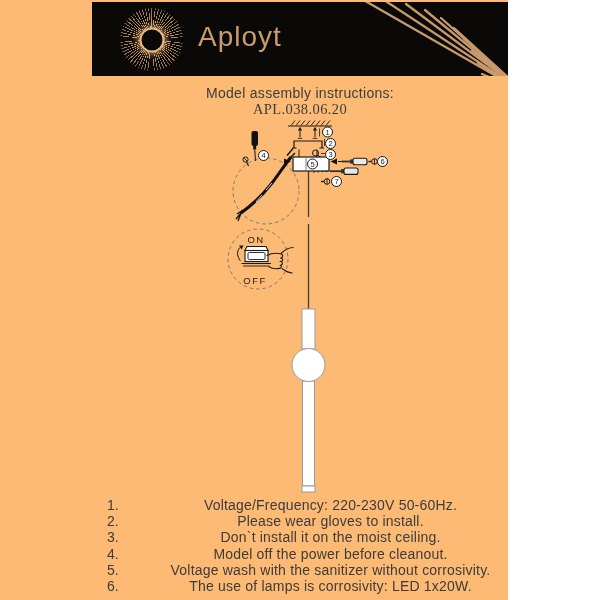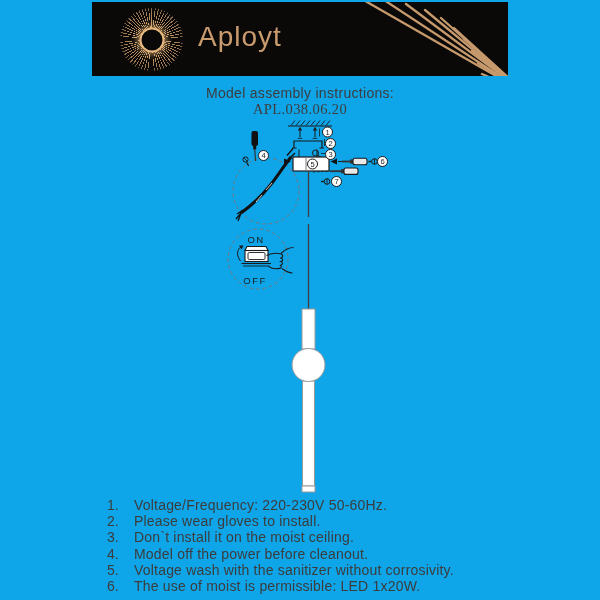--- a/index.html
+++ b/index.html
@@ -1,16 +1,16 @@
 <!DOCTYPE html>
 <html><head>
 <meta charset="utf-8">
 <style>
   html,body{margin:0;padding:0;background:#ffffff;}
-  #page{position:relative;width:600px;height:600px;background:#0ea5e9;overflow:hidden;
+  #page{position:relative;width:508px;height:600px;background:#fdba74;overflow:hidden;
         font-family:"Liberation Sans",sans-serif;}
 
   
   .banner{position:absolute;left:92px;top:2px;width:416px;height:74px;background:#0b0907;overflow:hidden;}
   .sunburst{position:absolute;left:28px;top:6px;width:63px;height:63px;border-radius:50%;
       background:
         radial-gradient(circle, rgba(11,9,7,0) 34%, rgba(11,9,7,0.25) 62%, rgba(11,9,7,0.85) 92%, #0b0907 100%),
         repeating-conic-gradient(from 0deg, rgba(214,166,115,0.95) 0deg 1.7deg, rgba(11,9,7,0) 1.7deg 6deg);}
   .sunburst-core{position:absolute;left:50%;top:50%;width:21px;height:21px;transform:translate(-50%,-50%);
       background:#0b0907;border-radius:50%;border:2px solid #e8b87e;
@@ -27,21 +27,21 @@
   
   .diagram{position:absolute;left:220px;top:112px;}
   .diagram text{font-family:"Liberation Sans",sans-serif;fill:#1a1a1a;}
   .co-num{font-size:7.6px;}
   .onoff-txt{font-size:9.5px;letter-spacing:1.5px;}
 
   
   .instructions{position:absolute;left:107px;top:497px;width:420px;color:#3c3c3c;}
   .instr-row{display:flex;font-size:14px;line-height:16.2px;}
   .instr-num{width:20px;flex:0 0 20px;margin-right:7px;}
-  .instr-text{flex:1;letter-spacing:0.2px;}
+  .instr-text{flex:1;letter-spacing:0.2px;text-align:center;}
 </style>
 </head>
 <body>
 
 <div id="page">
 
   <div class="banner">
     <div class="sunburst">
       <div class="sunburst-core"></div>
     </div>
@@ -220,17 +220,17 @@
     <div class="instr-row">
       <span class="instr-num">4.</span>
       <span class="instr-text">Model off the power before cleanout.</span>
     </div>
     <div class="instr-row">
       <span class="instr-num">5.</span>
       <span class="instr-text">Voltage wash with the sanitizer without corrosivity.</span>
     </div>
     <div class="instr-row">
       <span class="instr-num">6.</span>
-      <span class="instr-text">The use of moist is permissible: LED 1x20W.</span>
+      <span class="instr-text">The use of lamps is corrosivity: LED 1x20W.</span>
     </div>
   </div>
 
 </div>
 
 </body></html>

